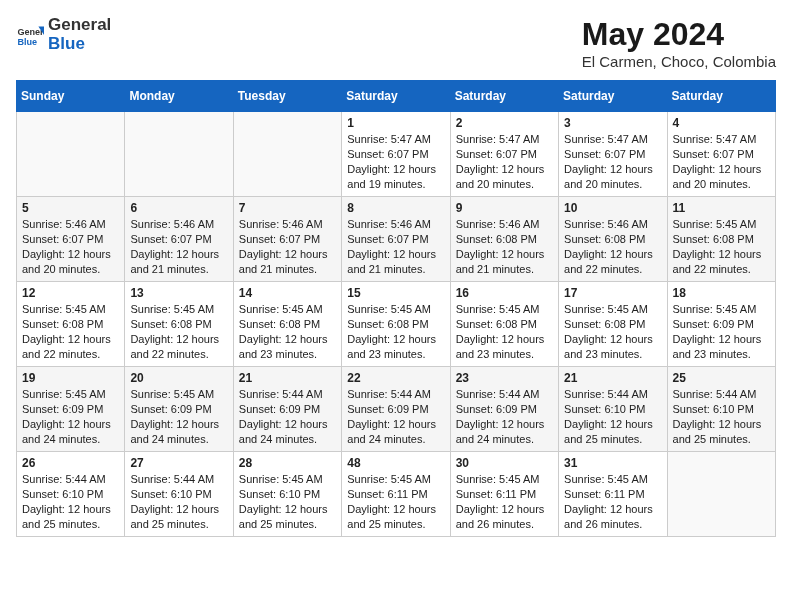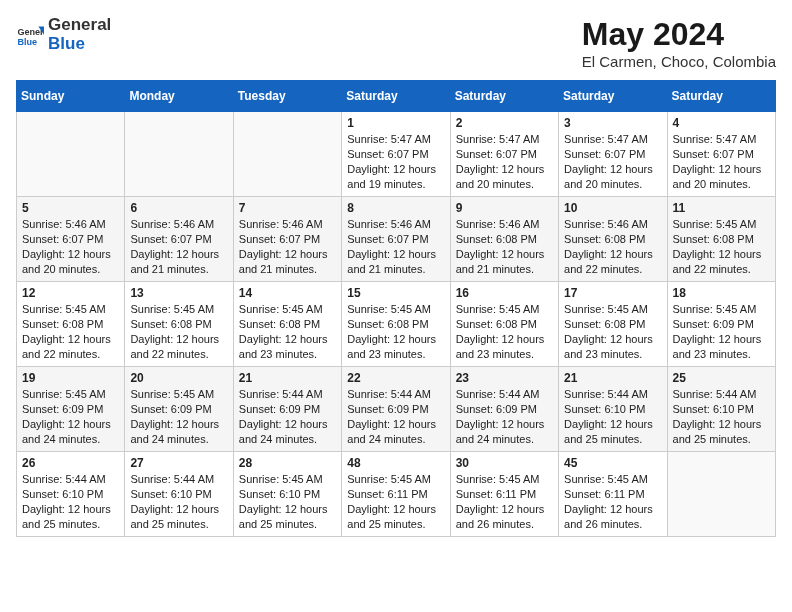--- a/index.html
+++ b/index.html
@@ -328,21 +328,21 @@
 and 25 minutes.</div>
         </td>
         <td>
           <span class="day-num">30</span>
           <div class="cell-text" style="white-space: pre-line;">Sunrise: 5:45 AM
 Sunset: 6:11 PM
 Daylight: 12 hours
 and 26 minutes.</div>
         </td>
         <td>
-          <span class="day-num">45</span>
+          <span class="day-num">31</span>
           <div class="cell-text" style="white-space: pre-line;">Sunrise: 5:45 AM
 Sunset: 6:11 PM
 Daylight: 12 hours
 and 26 minutes.</div>
         </td>
         <td class="empty-cell"></td>
       </tr>
     </tbody>
 </table>
 

